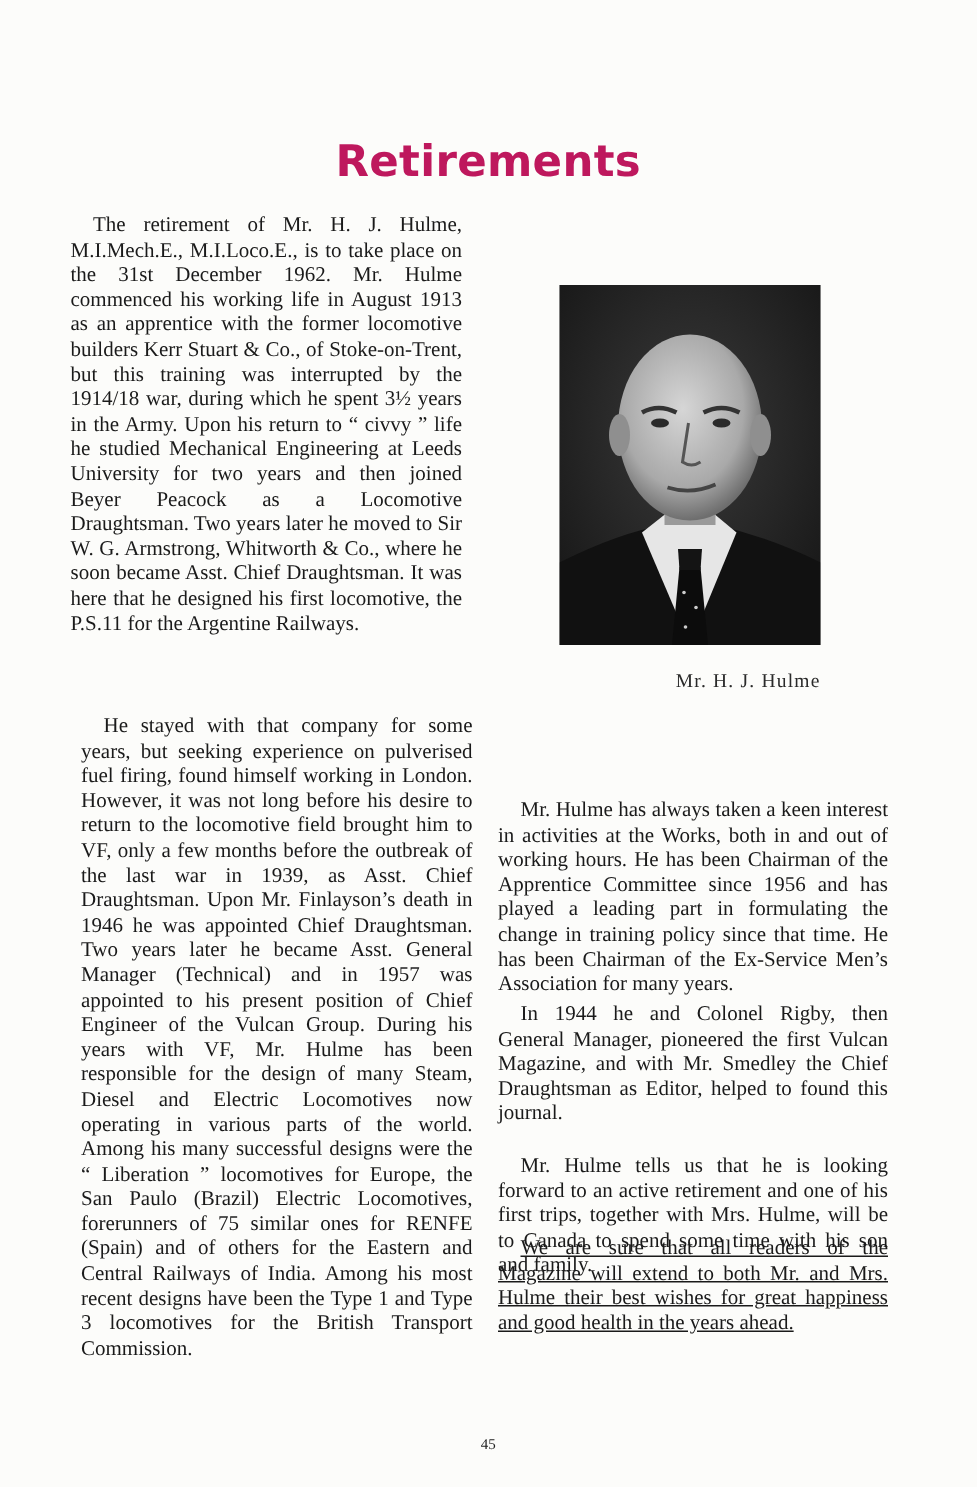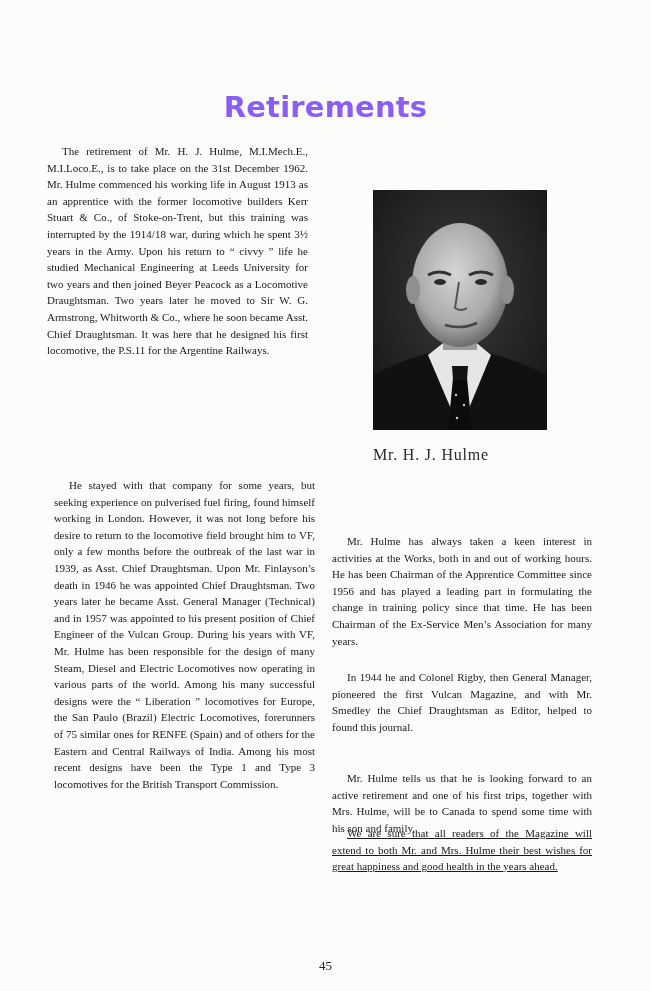--- a/index.html
+++ b/index.html
@@ -1,28 +1,28 @@
 <!DOCTYPE html>
 <html><head>
 <meta charset="utf-8">
 <style>
   html, body { margin:0; padding:0; }
   body { width:651px; height:991px; background:#fcfcfa; position:relative; overflow:hidden; font-family:"Liberation Serif", serif; color:#1a1a1a; }
-  .title { position:absolute; left:0; width:651px; top:90px; text-align:center; font-family:"DejaVu Sans", sans-serif; font-weight:bold; font-size:29px; letter-spacing:0.2px; color:#8b5cf6; }
-  .col { position:absolute; font-size:11px; line-height:16.6px; text-align:justify; text-align-last:left; hyphens:none; }
+  .title { position:absolute; left:0; width:651px; top:90px; text-align:center; font-family:"DejaVu Sans", sans-serif; font-weight:bold; font-size:29px; letter-spacing:0.2px; color:#be185d; }
+  .col { position:absolute; font-size:14px; line-height:16.6px; text-align:justify; text-align-last:left; hyphens:none; }
   .col p { margin:0; text-indent:15px; }
   #left1 { left:47px; top:143px; width:261px; }
   #left2 { left:54px; top:477px; width:261px; }
   #right1 { left:332px; top:533px; width:260px; }
   #right2 { left:332px; top:669px; width:260px; }
   #right3 { left:332px; top:770px; width:260px; }
   #right4 { left:332px; top:825px; width:260px;text-decoration:underline; }
   .photo { position:absolute; left:373px; top:190px; width:174px; height:240px; background:#1e1e1e; overflow:hidden; }
-  .caption { position:absolute; left:373px; width:174px; top:446px; text-align:left; font-size:16px; letter-spacing:0.8px; color:#2a2a2a; }
-  .pagenum { position:absolute; left:0; width:651px; top:958px; text-align:center; font-size:13px; color:#222; }
+  .caption { position:absolute; left:373px; width:174px; top:446px; text-align:right; font-size:13px; letter-spacing:0.8px; color:#2a2a2a; }
+  .pagenum { position:absolute; left:0; width:651px; top:958px; text-align:center; font-size:10px; color:#222; }
 </style>
 </head>
 <body>
 
 <div class="title">Retirements</div>
 
 <div id="left1" class="col">
   <p>The retirement of Mr. H. J. Hulme, M.I.Mech.E., M.I.Loco.E., is to take place on the 31st December 1962. Mr. Hulme commenced his working life in August 1913 as an apprentice with the former locomotive builders Kerr Stuart &amp; Co., of Stoke-on-Trent, but this training was interrupted by the 1914/18 war, during which he spent 3½ years in the Army. Upon his return to “ civvy ” life he studied Mechanical Engineering at Leeds University for two years and then joined Beyer Peacock as a Locomo­tive Draughtsman. Two years later he moved to Sir W. G. Armstrong, Whit­worth &amp; Co., where he soon became Asst. Chief Draughtsman. It was here that he designed his first locomotive, the P.S.11 for the Argentine Railways.</p>
 </div>
 

